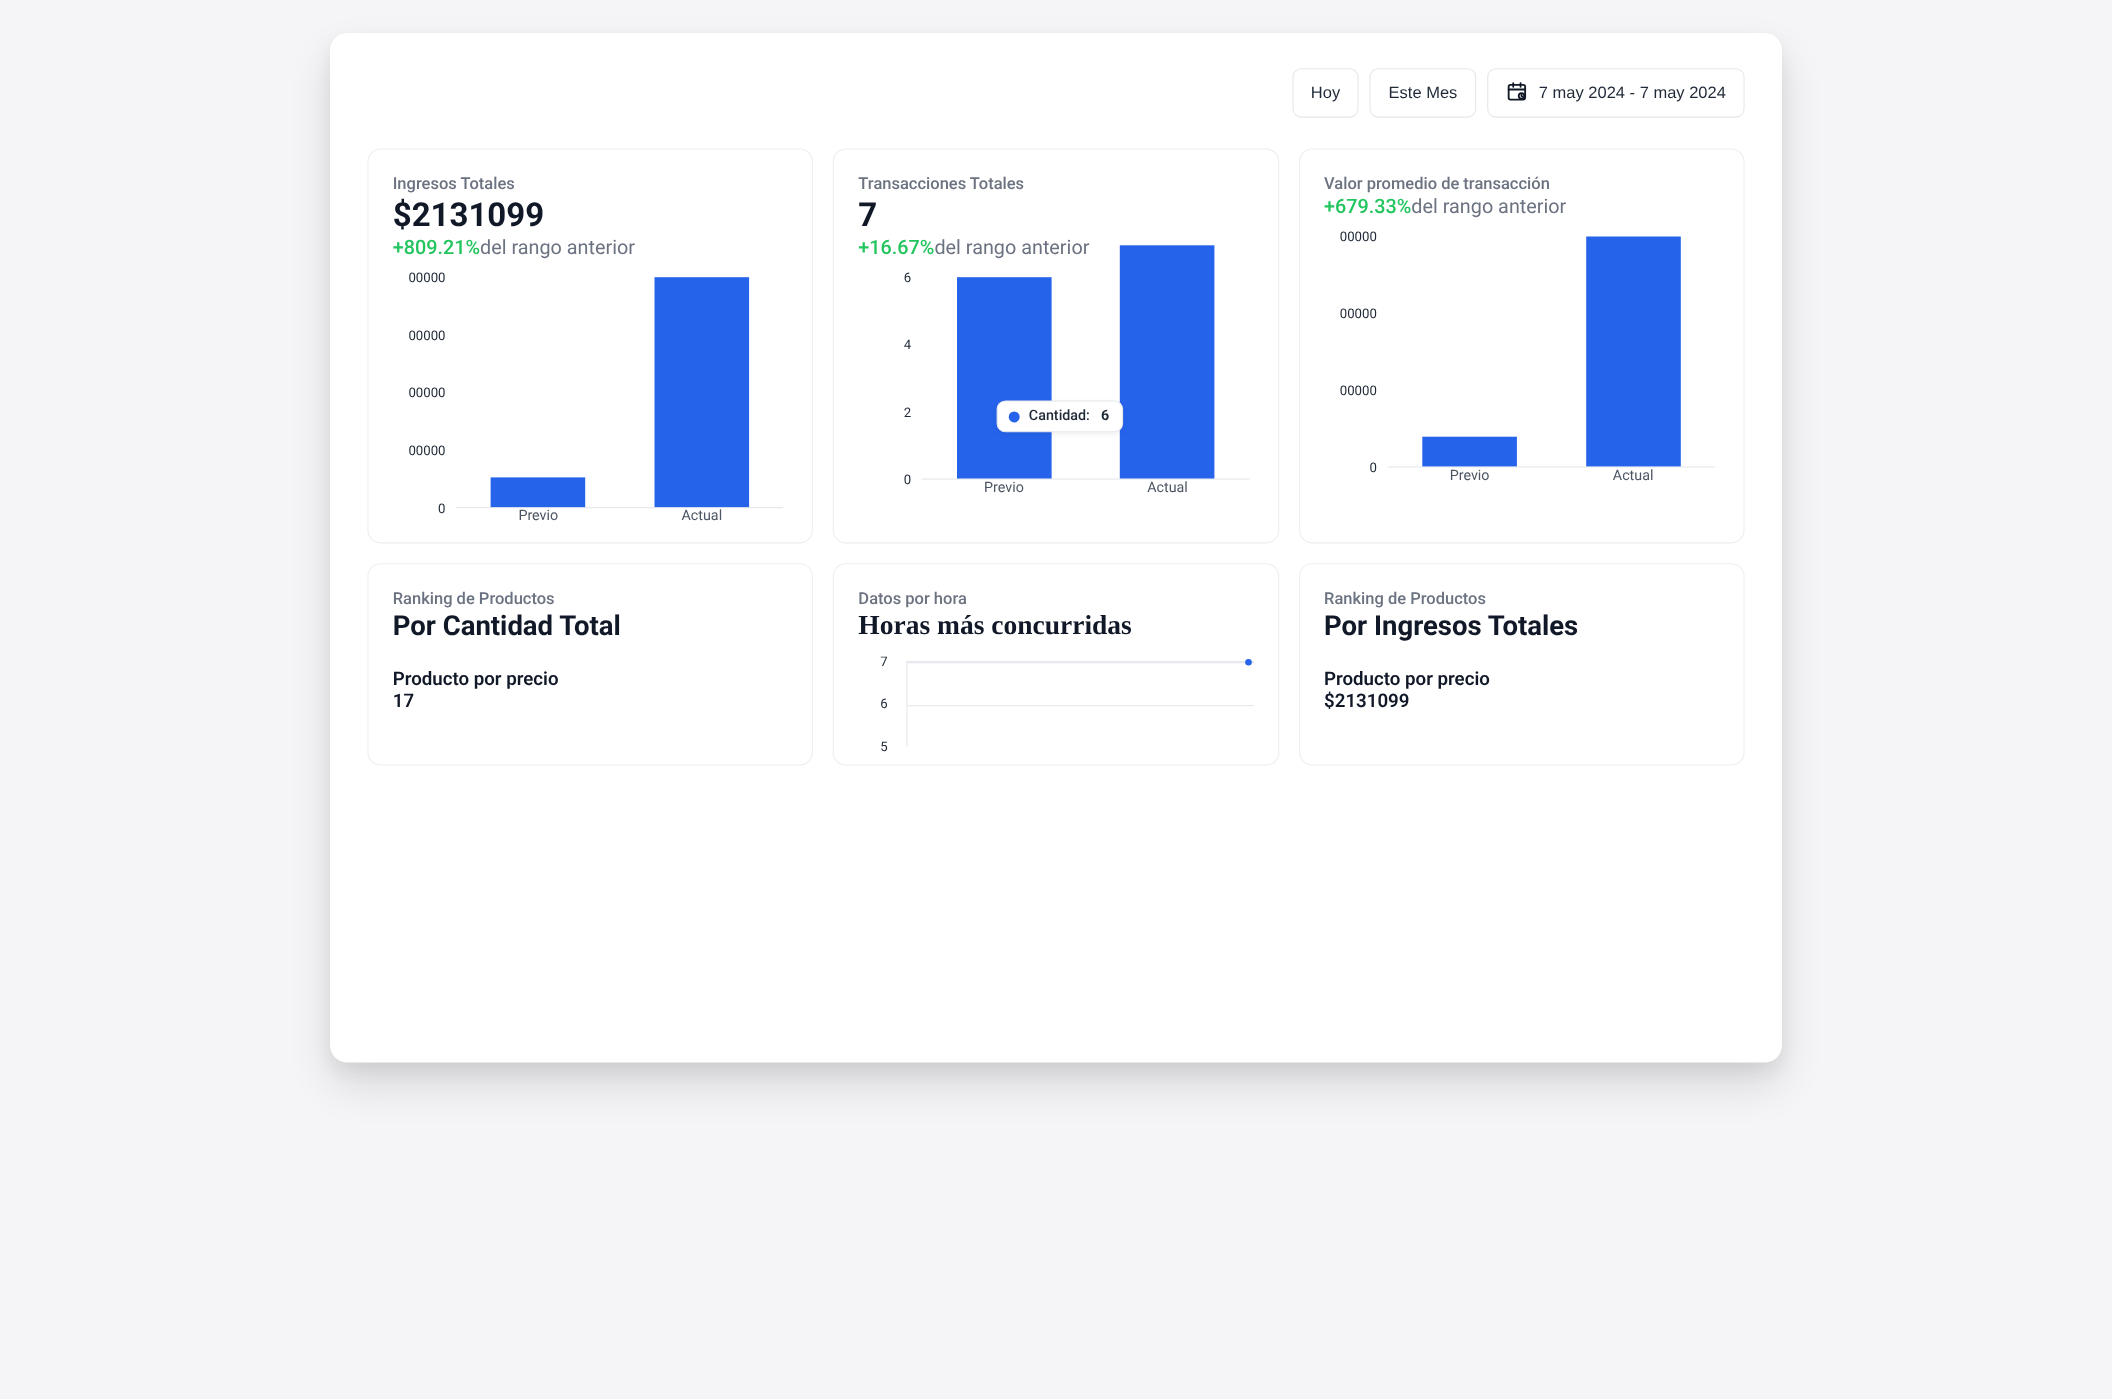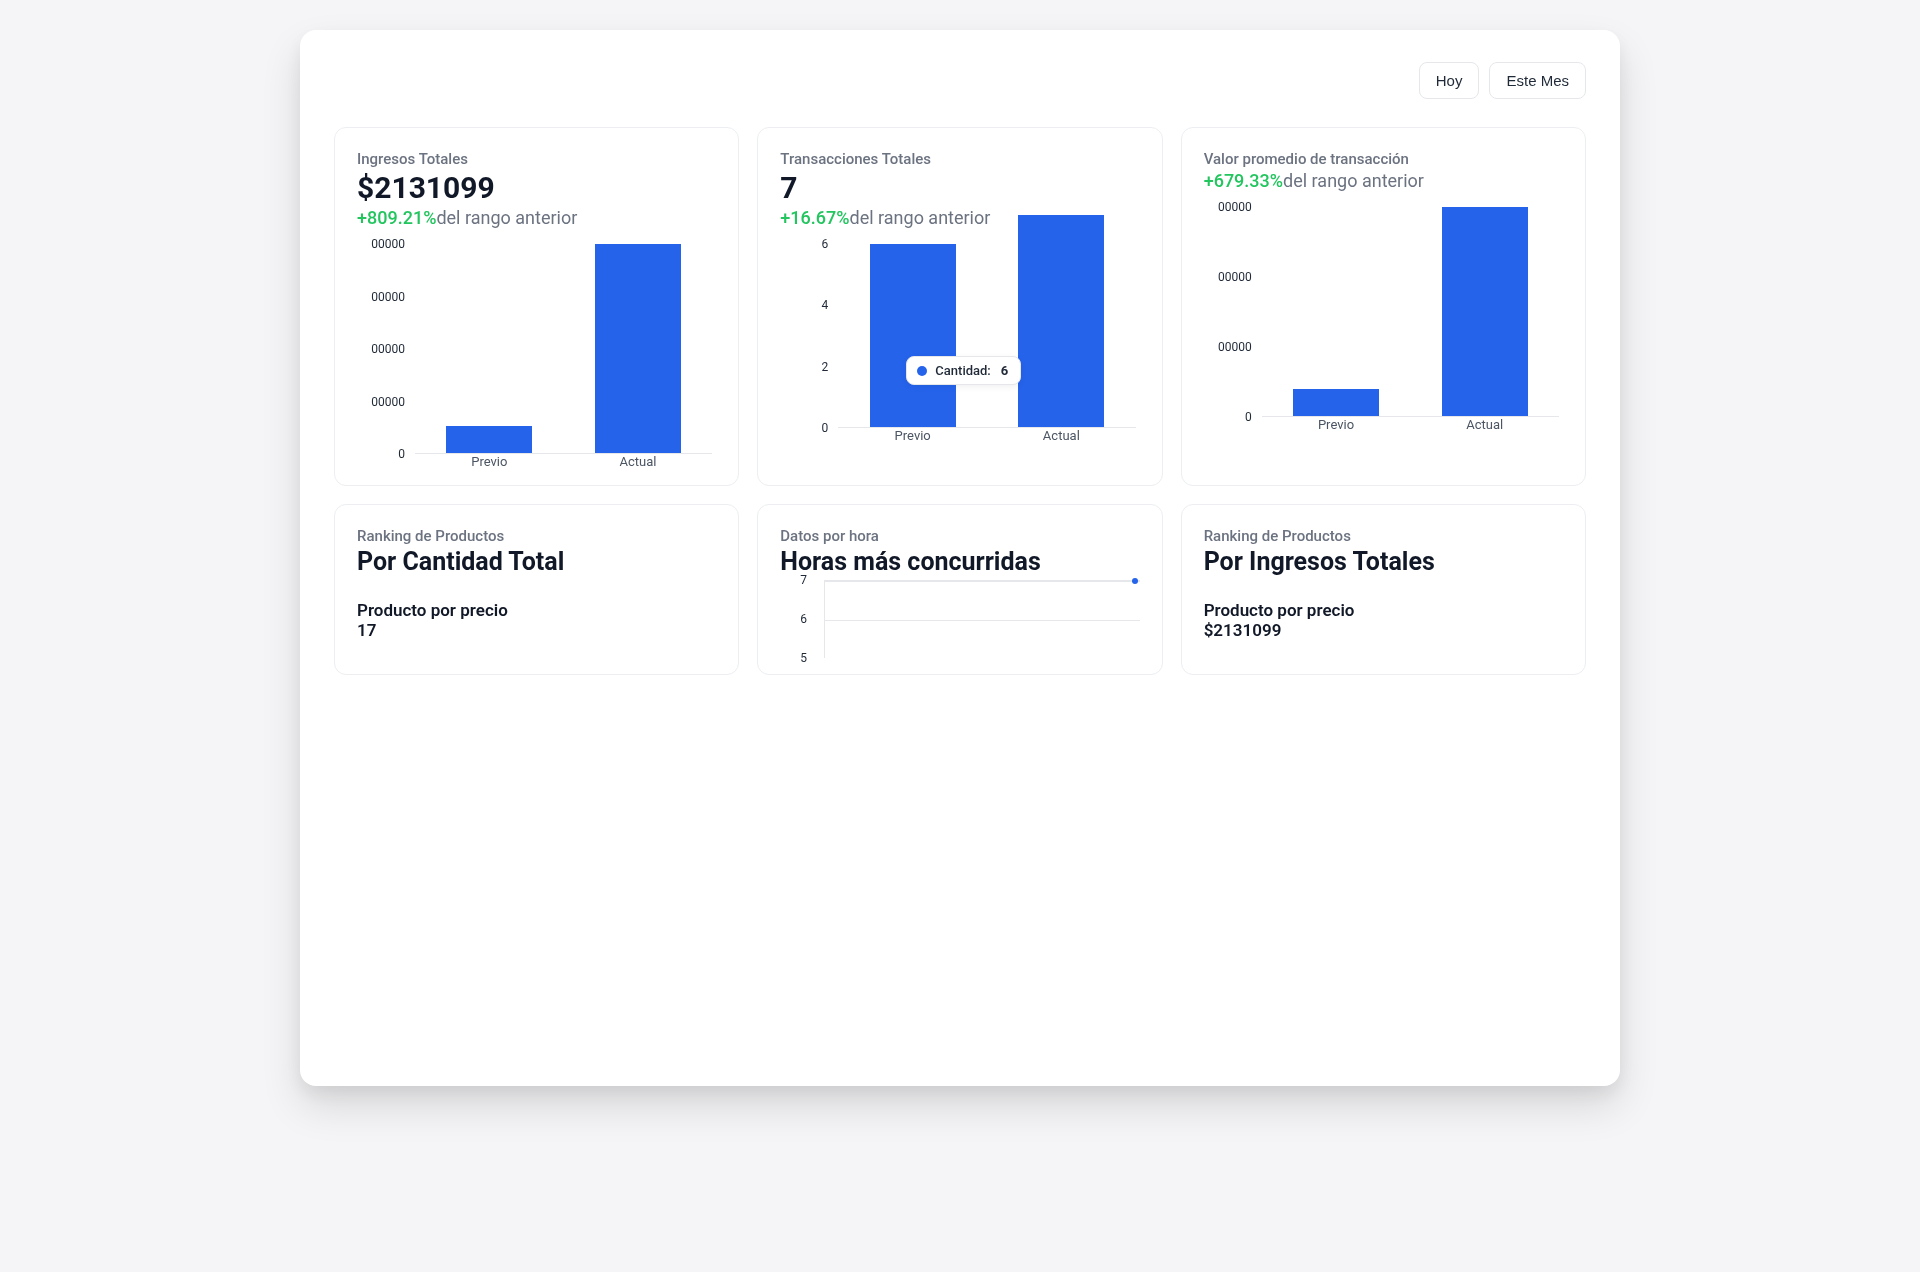--- a/index.html
+++ b/index.html
@@ -12,21 +12,21 @@
     align-items: flex-start;
     justify-content: center;
     padding: 30px 0;
   }
   .page {
     width: 1320px;
     background: #ffffff;
     border-radius: 16px;
     box-shadow: 0 20px 40px rgba(0,0,0,0.12), 0 8px 16px rgba(0,0,0,0.06);
     padding: 32px 34px 0 34px;
-    height: 1056px;
+    height: 936px;
     overflow: hidden;
     position: relative;
   }
 
   
   .header {
     display: flex;
     justify-content: flex-end;
     gap: 10px;
     margin-bottom: 28px;
@@ -214,20 +214,31 @@
 
 <div class="page">
 
   <div class="header">
     <button class="btn">
       <span>Hoy</span>
     </button>
     <button class="btn">
       <span>Este Mes</span>
     </button>
+    <button class="btn">
+      <span>
+        <svg viewBox="0 0 24 24" fill="none" stroke="#111827" stroke-width="2" stroke-linecap="round" stroke-linejoin="round">
+          <rect x="3" y="5" width="18" height="16" rx="2"></rect>
+          <path d="M16 3v4M8 3v4M3 10h18"></path>
+          <circle cx="17" cy="17" r="3"></circle>
+          <path d="M17 15.5V17l1 .6"></path>
+        </svg>
+      </span>
+      <span>7 may 2024 - 7 may 2024</span>
+    </button>
   </div>
 
   <div class="grid">
 
     <div class="card">
       <div class="card-subtitle">Ingresos Totales</div>
       <div class="card-value">$2131099</div>
       <div class="card-delta">
         <span class="pct">+809.21%</span><span>del rango anterior</span>
       </div>
@@ -344,21 +355,21 @@
       <div class="card-subtitle">Ranking de Productos</div>
       <div class="card-title">Por Cantidad Total</div>
       <div class="rank-row">
         <span>Producto por precio</span>
         <span>17</span>
       </div>
     </div>
 
     <div class="card">
       <div class="card-subtitle">Datos por hora</div>
-      <div class="card-title" style="margin-bottom:4px;">Horas más concurridas</div>
+      <div class="card-title" style="margin-bottom:18px;font-family:Liberation Serif, serif;">Horas más concurridas</div>
       <div class="linechart">
         <span class="line-y" style="top:0">7</span>
         <span class="line-y" style="top:50%">6</span>
         <span class="line-y" style="top:100%">5</span>
         <div class="line-plot">
           <div class="line-grid" style="top:0"></div>
           <div class="line-grid" style="top:50%"></div>
           <div class="line-dot" style="right:2px; top:0; left:auto; transform:translate(0,-50%);"></div>
         </div>
       </div>

